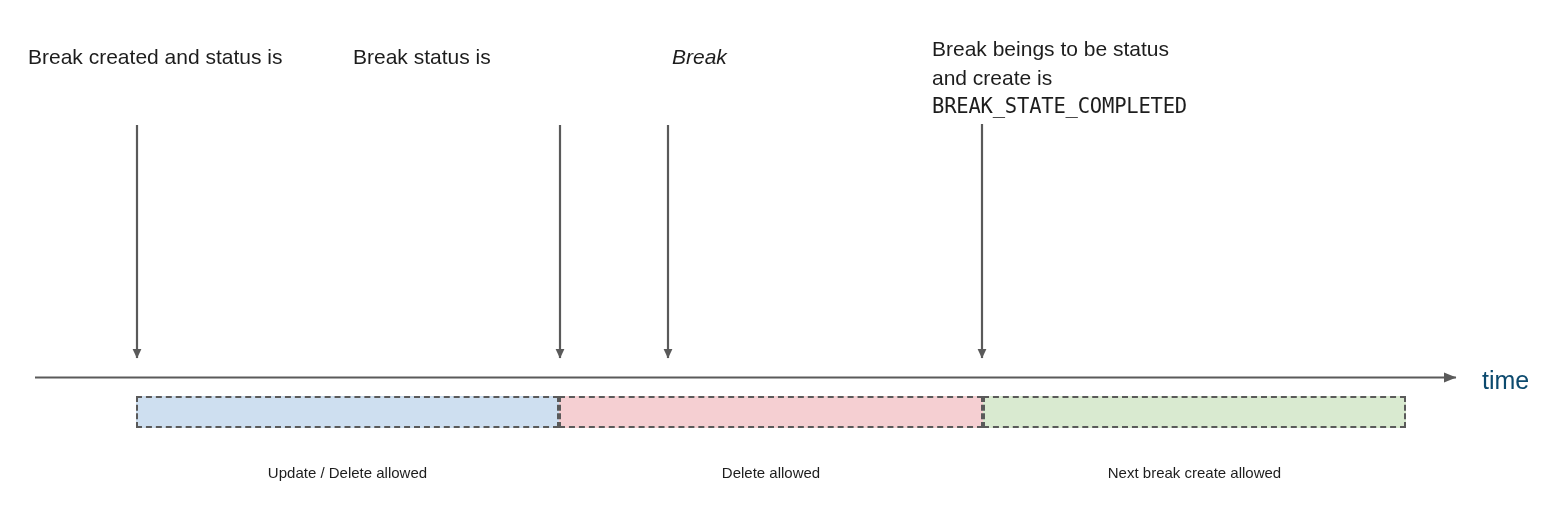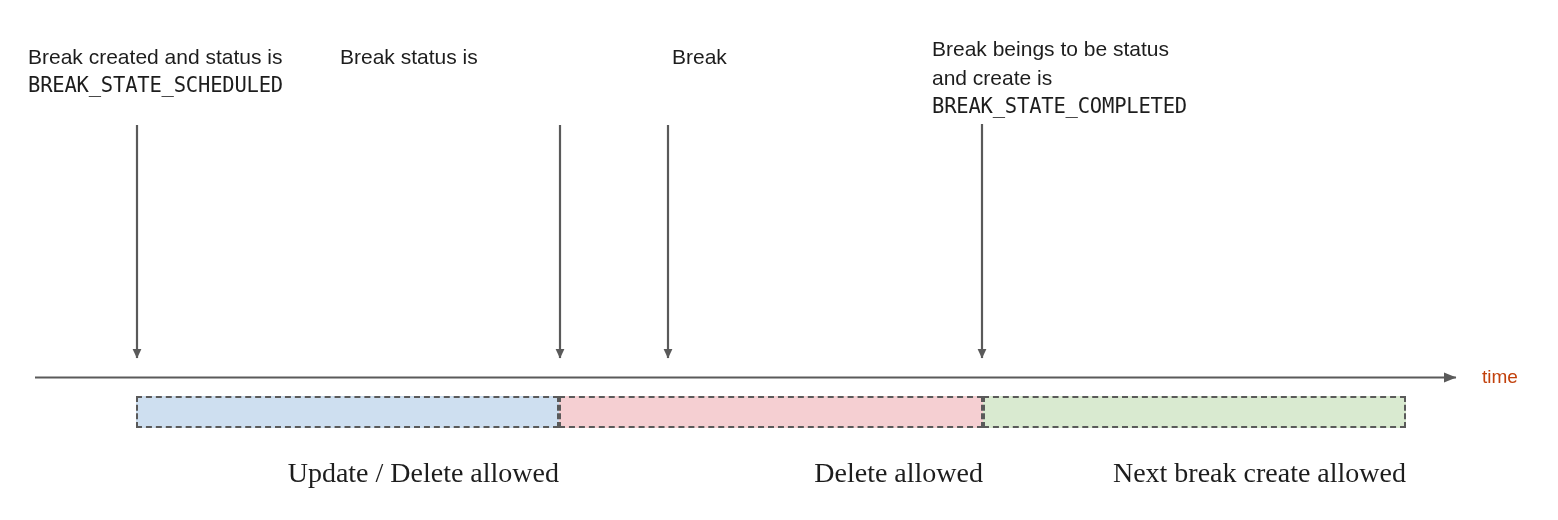--- a/index.html
+++ b/index.html
@@ -38,22 +38,22 @@
   }
   .annotation .code {
     font-family: "DejaVu Sans Mono", monospace;
     font-size: 20.5px;
     letter-spacing: -0.2px;
     color: #1d1d1d;
     display: block;
   }
 
   #ann-1 { left: 28px;  top: 42px; }
-  #ann-2 { left: 340px; top: 42px; }
-  #ann-3 { left: 672px; top: 42px; }
+  #ann-2 { left: 353px; top: 42px; }
+  #ann-3 { left: 672px; top: 42px; font-style: italic; }
   #ann-4 { left: 932px; top: 34px; }
 
   
   .vector-layer {
     position: absolute;
     left: 0; top: 0;
     width: 1558px;
     height: 520px;
     pointer-events: none;
   }
@@ -81,49 +81,47 @@
     left: 983px;
     width: 423px;
     background: #d9ead0;
     border-left: 2px dashed #5a5a5a;
   }
 
   
   .caption {
     position: absolute;
     top: 459px;
-    font-size: 28px;
+    font-size: 15px;
     color: #1d1d1d;
-    text-align: right;
+    text-align: center;
     white-space: nowrap;
     line-height: 28px;
-    font-family: Liberation Serif, serif;
   }
   #caption-1 { left: 136px; width: 423px; }
   #caption-2 { left: 559px; width: 424px; }
   #caption-3 { left: 983px; width: 423px; }
 
   
   #axis-label {
     position: absolute;
     left: 1482px;
     top: 366px;
-    font-size: 19px;
-    color: #c2410c;
+    font-size: 25px;
+    color: #0c4a6e;
     white-space: nowrap;
   }
 </style>
 </head>
 <body>
 
 <div class="canvas">
 
   <div class="annotation" id="ann-1">
     <span class="prose">Break created and status is</span>
-    <span class="code">BREAK_STATE_SCHEDULED</span>
   </div>
 
   <div class="annotation" id="ann-2">
     <span class="prose">Break status is</span>
   </div>
 
   <div class="annotation" id="ann-3">
     <span class="prose">Break</span>
   </div>
 

